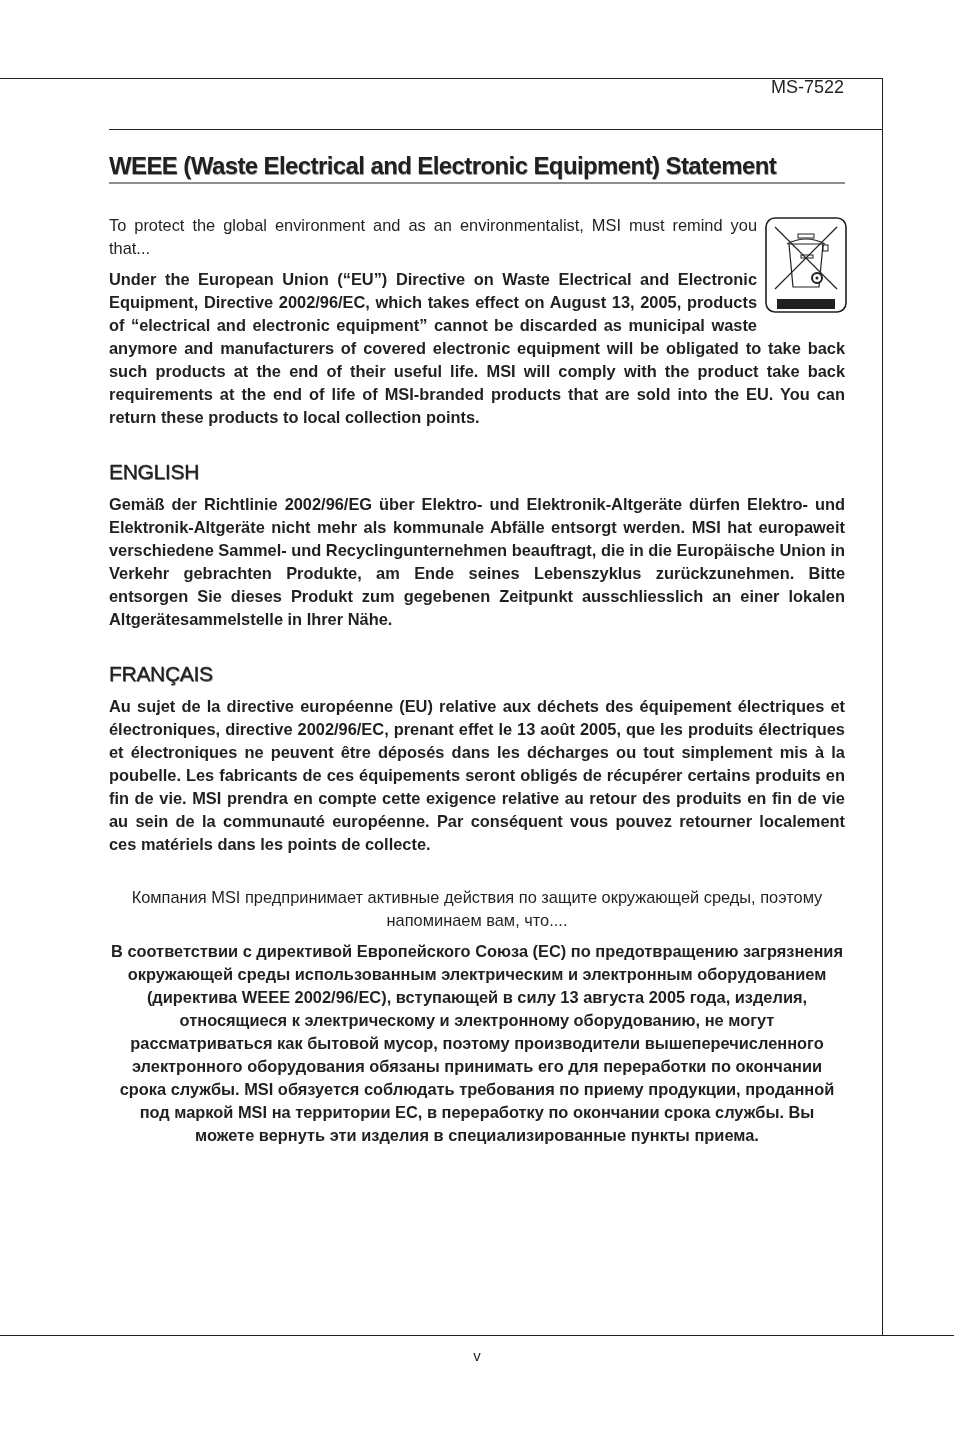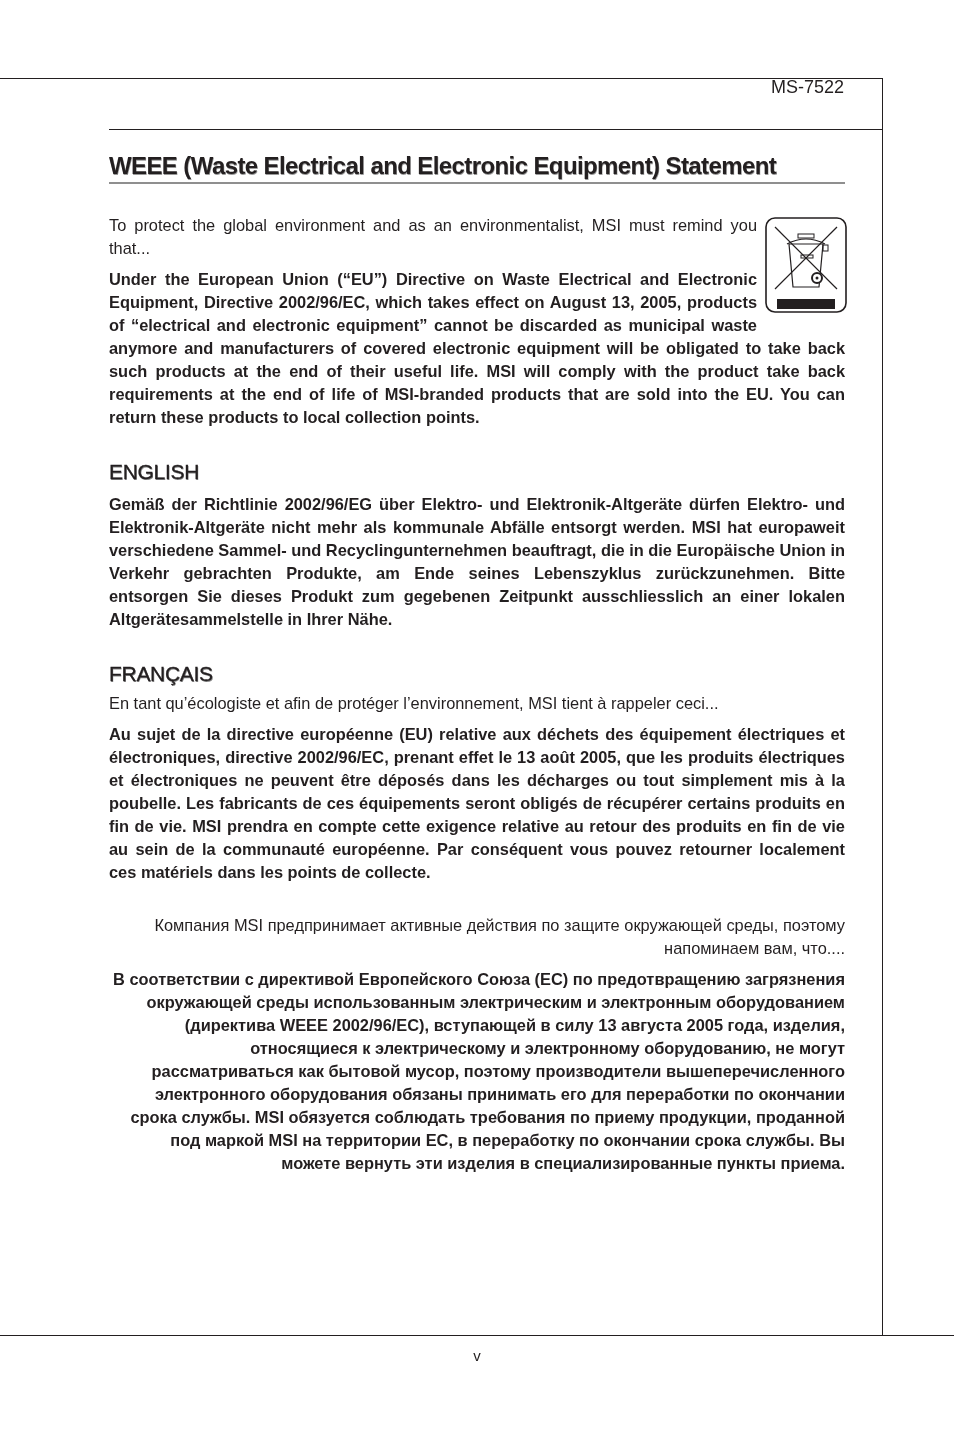--- a/index.html
+++ b/index.html
@@ -17,21 +17,21 @@
            border-bottom: 2px solid #8f8f8f; padding-bottom: 0; white-space: nowrap;
            text-shadow: 0.5px 0.5px 0 #9a9a9a; }
   h2 { font-size: 21px; font-weight: normal; margin: 0; line-height: 26px;
        letter-spacing: -0.3px; text-shadow: 0.6px 0.6px 0 #8a8a8a; -webkit-text-stroke: 0.3px #231f20; }
   p { font-size: 16.4px; line-height: 23px; margin: 0; text-align: justify; }
   .gap { margin-top: 8px; font-weight: bold; }
   #sec-en { margin-top: 30px; }
   #sec-de, #sec-fr, #sec-ru { margin-top: 30px; }
   .sec h2 { margin-bottom: 5px; }
   #weee-icon { float: right; width: 82px; height: 96px; margin: 3px -2px 4px 8px; }
-  .ru p { text-align: right; }
+  .ru p { text-align: center; }
 </style>
 </head>
 <body>
 
 <div class="rule" id="top-rule"></div>
 <div class="rule" id="header-rule"></div>
 <div class="rule" id="side-rule"></div>
 <div class="rule" id="bottom-rule"></div>
 
 <div id="model">MS-7522</div>
@@ -57,21 +57,20 @@
     <p class="gap">Under the European Union (“EU”) Directive on Waste Electrical and Elec­tronic Equipment, Directive 2002/96/EC, which takes effect on August 13, 2005, products of “electrical and electronic equipment” cannot be discarded as municipal waste anymore and manufacturers of covered electronic equipment will be obligated to take back such products at the end of their useful life. MSI will comply with the product take back requirements at the end of life of MSI-branded products that are sold into the EU. You can return these products to local collection points.</p>
   </div>
 
   <div class="sec" id="sec-de">
     <h2>ENGLISH</h2>
     <p class="gap">Gemäß der Richtlinie 2002/96/EG über Elektro- und Elektronik-Altgeräte dürfen Elek­tro- und Elektronik-Altgeräte nicht mehr als kommunale Abfälle entsorgt werden. MSI hat europaweit verschiedene Sammel- und Recyclingunternehmen beauftragt, die in die Europäische Union in Verkehr gebrachten Produkte, am Ende seines Lebenszyklus zurückzunehmen. Bitte entsorgen Sie dieses Produkt zum gegebenen Zeitpunkt aus­schliesslich an einer lokalen Altgerätesammelstelle in Ihrer Nähe.</p>
   </div>
 
   <div class="sec" id="sec-fr">
     <h2>FRANÇAIS</h2>
-    <p>En tant qu’écologiste et afin de protéger l’environnement, MSI tient à rappeler ceci...</p>
     <p class="gap">Au sujet de la directive européenne (EU) relative aux déchets des équipement élec­triques et électroniques, directive 2002/96/EC, prenant effet le 13 août 2005, que  les produits électriques et électroniques ne peuvent être déposés dans les décharges ou tout simplement mis à la poubelle. Les fabricants de ces équipements seront obligés de récupérer certains produits en fin de vie. MSI prendra en compte cette exigence relative au retour des produits en fin de vie au sein de la communauté européenne. Par con­séquent vous pouvez retourner localement ces matériels dans les points de collecte.</p>
   </div>
 
   <div class="sec ru" id="sec-ru">
     <p>Компания MSI предпринимает активные действия по защите окружающей среды, поэтому напоминаем вам, что....</p>
     <p class="gap">В соответствии с директивой Европейского Союза (ЕС) по предотвращению загрязнения окружающей среды использованным электрическим и электронным оборудованием (директива WEEE 2002/96/EC), вступающей в силу 13 августа 2005 года, изделия, относящиеся к электрическому и электронному оборудованию, не могут рассматриваться как бытовой мусор, поэтому производители вышеперечисленного электронного оборудования обязаны принимать его для переработки по окончании срока службы. MSI обязуется соблюдать требования по приему продукции, проданной под маркой MSI на территории ЕС, в переработку по окончании срока службы. Вы можете вернуть эти изделия в специализированные пункты приема.</p>
   </div>
 </div>
 
 <div id="page-num">v</div>

